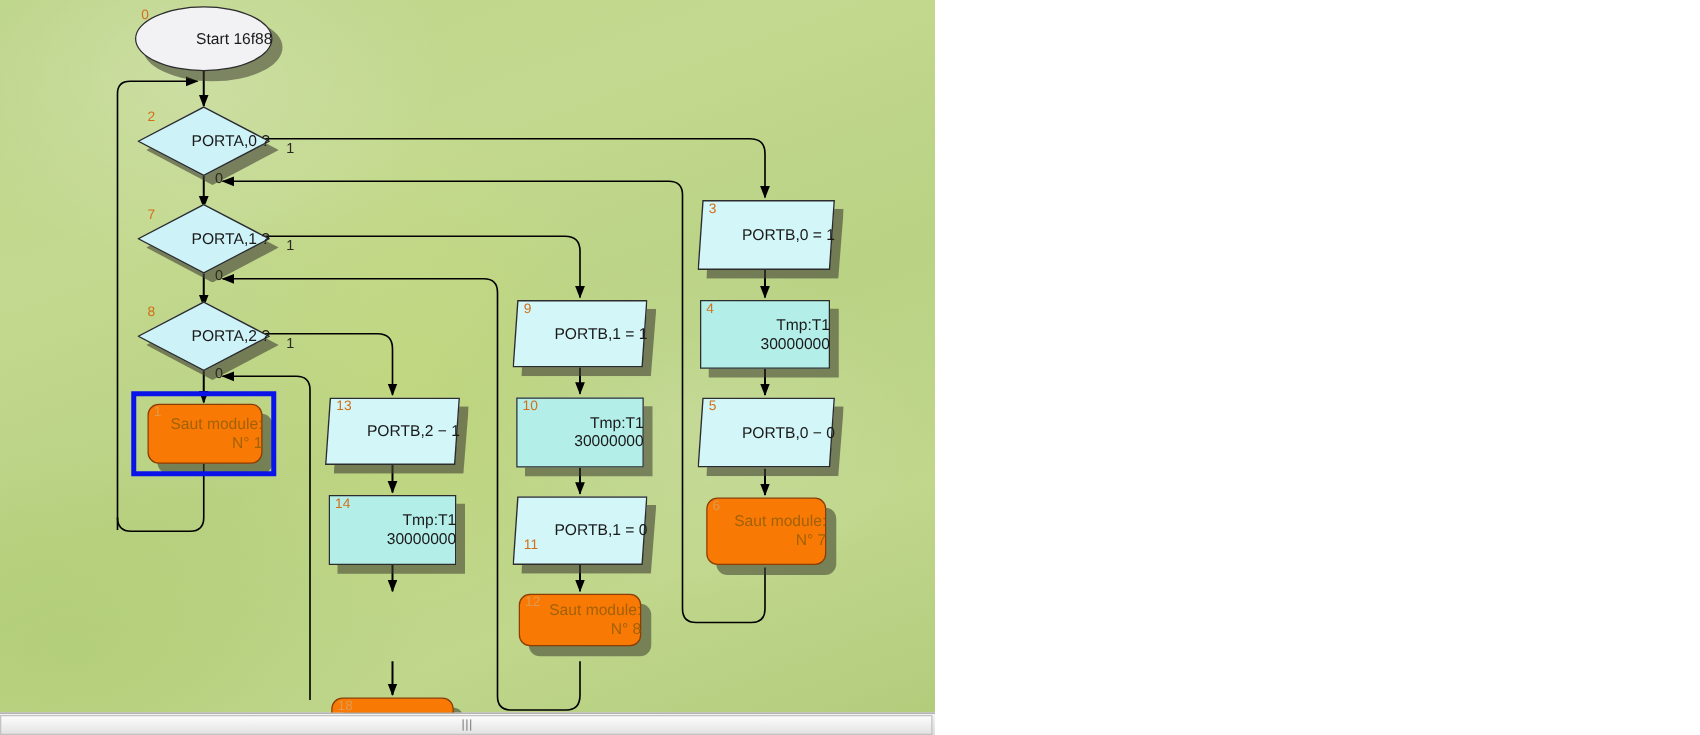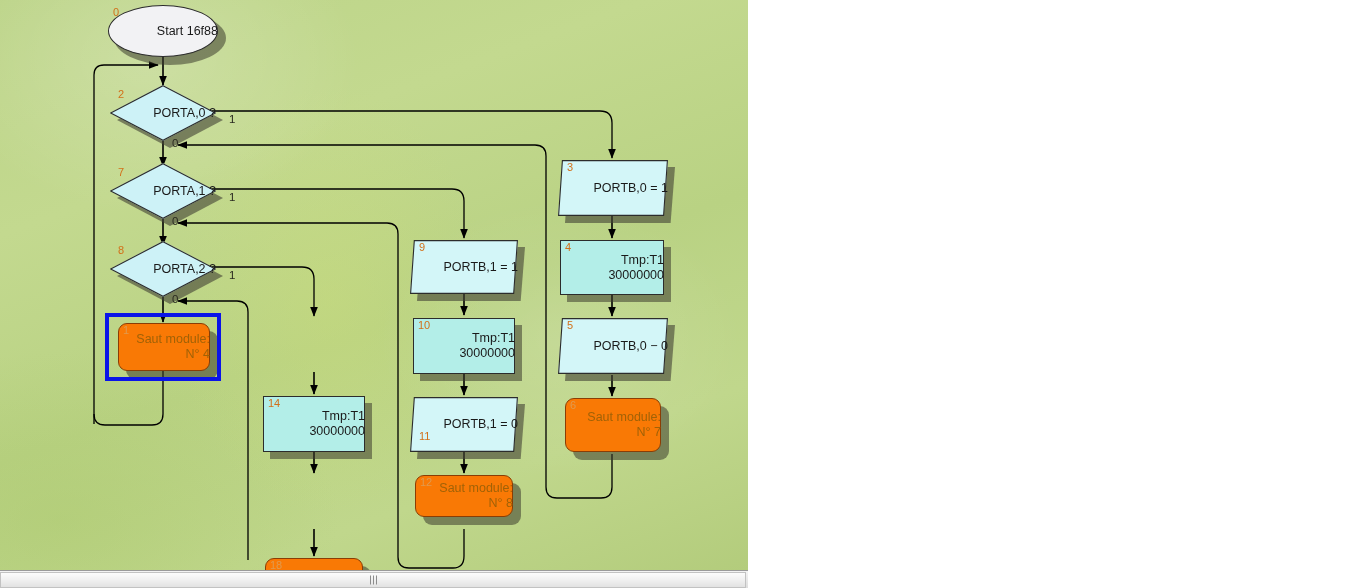--- a/index.html
+++ b/index.html
@@ -270,21 +270,21 @@
           <span>PORTA,2 ?</span>
         </div>
       </div>
 
       <div class="node jump" style="left:118px; top:323px; width:92px; height:48px;">
         <div class="shadow"></div>
         <div class="body"></div>
         <div class="numlabel">1</div>
         <div class="txt">
           <span>Saut module:</span>
-          <span>N° 4</span>
+          <span>N° 1</span>
         </div>
       </div>
       <div class="selbox" style="left:105px; top:313px; width:116px; height:68px;"></div>
 
       <div class="node io" style="left:558px; top:160px; width:110px; height:56px;">
         <div class="shadow"></div>
         <div class="body"></div>
         <svg class="edge-outline" viewBox="0 0 110 56" preserveAspectRatio="none">
           <polygon points="4.4,0.6 109.4,0.6 105.6,55.4 0.6,55.4" fill="none" stroke="#2c2c2c" stroke-width="1.1"></polygon>
         </svg>
@@ -363,20 +363,31 @@
       <div class="node jump" style="left:415px; top:475px; width:98px; height:42px;padding-left:48px;">
         <div class="shadow"></div>
         <div class="body"></div>
         <div class="numlabel">12</div>
         <div class="txt">
           <span>Saut module:</span>
           <span>N° 8</span>
         </div>
       </div>
 
+      <div class="node io" style="left:260px; top:318px; width:108px; height:54px;">
+        <div class="shadow"></div>
+        <div class="body"></div>
+        <svg class="edge-outline" viewBox="0 0 108 54" preserveAspectRatio="none">
+          <polygon points="4.3,0.6 107.4,0.6 103.7,53.4 0.6,53.4" fill="none" stroke="#2c2c2c" stroke-width="1.1"></polygon>
+        </svg>
+        <div class="numlabel" style="left:9px;">13</div>
+        <div class="txt">
+          <span>PORTB,2 − 1</span>
+        </div>
+      </div>
 
       <div class="node process" style="left:263px; top:396px; width:102px; height:56px;">
         <div class="shadow"></div>
         <div class="body"></div>
         <div class="numlabel">14</div>
         <div class="txt">
           <span>Tmp:T1</span>
           <span>30000000</span>
         </div>
       </div>

